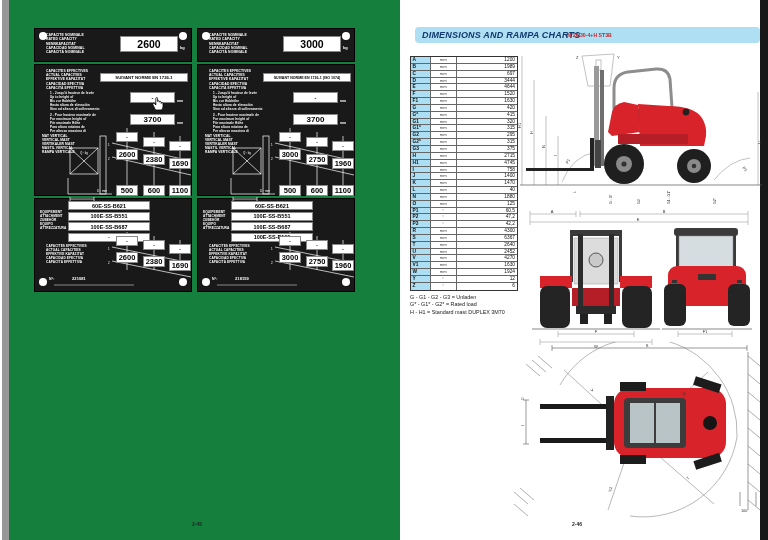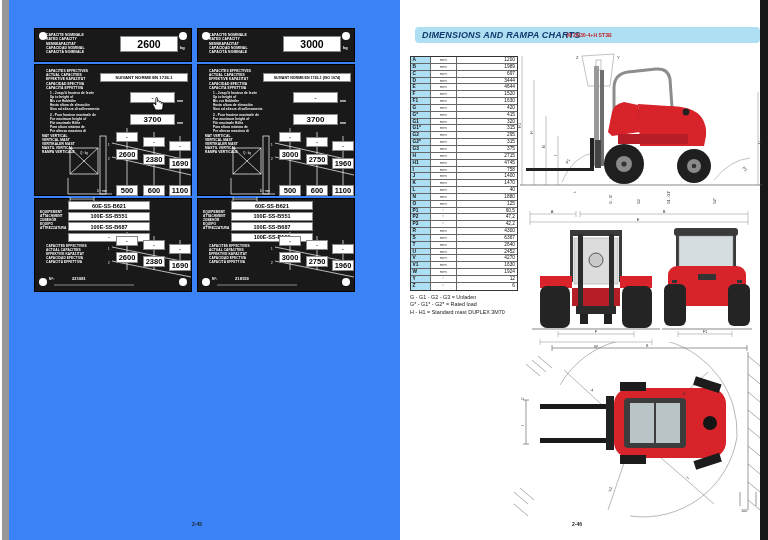--- a/index.html
+++ b/index.html
@@ -3,21 +3,21 @@
 <meta charset="utf-8">
 <style>
   html,body{margin:0;padding:0;}
   body{font-family:"Liberation Sans",sans-serif;background:#fff;}
   .canvas{position:relative;width:768px;height:540px;background:#fff;overflow:hidden;}
   .abs{position:absolute;}
   
   .edge-l{position:absolute;left:2px;top:0;width:7px;height:540px;background:#979797;}
   .edge-r{position:absolute;left:760px;top:0;width:8px;height:540px;background:#181818;}
   
-  .page-left{position:absolute;left:9px;top:0;width:391px;height:540px;background:#3b82f6;}
+  .page-left{position:absolute;left:9px;top:0;width:391px;height:540px;background:#15803d;}
   .page-right{position:absolute;left:400px;top:0;width:360px;height:540px;background:#fff;}
   .pgnum{position:absolute;font-size:5px;font-weight:700;color:#222;}
   
   .plate{position:absolute;width:158px;height:264px;}
   .panel{position:absolute;left:0;width:158px;background:#191919;border:0.5px solid #000;box-sizing:border-box;}
   .plate-art{position:absolute;left:0;top:0;z-index:1;}
   .pl{position:absolute;color:#fff;font-weight:600;white-space:nowrap;z-index:2;letter-spacing:0.1px;}
   .wbox{position:absolute;background:#fff;border:0.5px solid #888;box-sizing:border-box;display:flex;align-items:center;justify-content:center;color:#000;font-weight:700;z-index:3;white-space:nowrap;}
   .punit{position:absolute;color:#fff;font-weight:600;z-index:2;}
   

